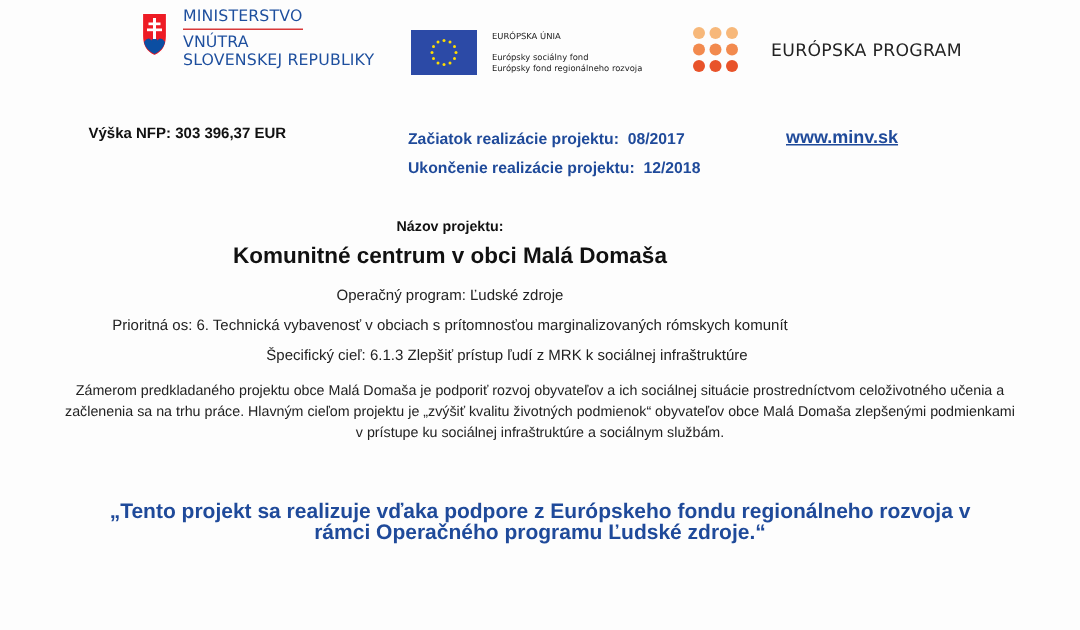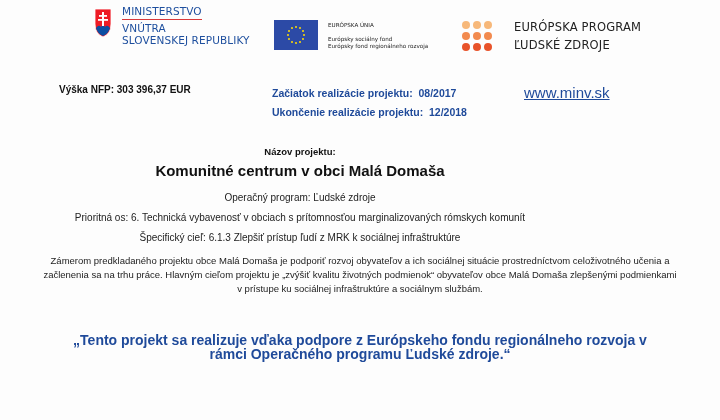--- a/index.html
+++ b/index.html
@@ -15,29 +15,29 @@
   .eu-flag { width:44px; height:30px; background:#2c4aa6; margin-right:10px; }
   .eu-text { font-family:"DejaVu Sans", sans-serif; font-size:5.6px; color:#222; line-height:7px; padding-top:2px; }
   .eu-text .t1 { margin-bottom:7px; }
   .op { left:462px; top:18px; display:flex; align-items:center; }
   .dots { display:grid; grid-template-columns:repeat(3,8px); grid-gap:3px; margin-right:22px; }
   .dot { width:8px; height:8px; border-radius:50%; }
   .op-text { font-family:"DejaVu Sans", sans-serif; font-size:11.5px; color:#222; line-height:18px; letter-spacing:0.2px; }
   
   .nfp { left:59px; top:84px; font-size:10px; font-weight:bold; }
   .dates { left:272px; top:84px; font-size:10.5px; font-weight:bold; color:#1f4a9a; line-height:19px; }
-  .web { left:524px; top:84px; font-size:15px; font-weight:normal; color:#1f4a9a; text-decoration:underline; }
+  .web { left:524px; top:84px; font-size:12px; font-weight:bold; color:#1f4a9a; text-decoration:underline; }
   
   .center { left:0; width:600px; text-align:center; }
   .nazov-label { top:146px; font-size:9.5px; font-weight:bold; }
   .title { top:162px; font-size:15px; font-weight:bold; }
   .line { font-size:10px; color:#222; }
   .op-line { top:192px; }
   .pr-line { top:212px; }
-  .sc-line { top:232px; }
+  .sc-line { top:232px;margin-left:38px; }
   .para { top:254px; font-size:9.5px; line-height:14px; color:#222; left:40px; width:640px; }
   .quote { top:333px; font-size:14px; line-height:14px; font-weight:bold; color:#1f4a9a; left:60px; width:600px; }
 </style>
 </head>
 <body>
 
 <div class="abs minv">
   <svg class="shield" viewBox="0 0 18 30">
     <path d="M1 1 H17 V16 Q17 26 9 29 Q1 26 1 16 Z" fill="#ee1c25" stroke="#fff" stroke-width="0.8"></path>
     <path d="M2 20 Q5 16 7 19 Q9 15 11 19 Q13 16 16 20 Q15 25 9 28 Q3 25 2 20 Z" fill="#0b4ea2"></path>
@@ -84,21 +84,20 @@
       <div class="dot" style="background:#f7b87a"></div>
     <div class="dot" style="background:#f28a4e"></div>
       <div class="dot" style="background:#f28a4e"></div>
       <div class="dot" style="background:#f28a4e"></div>
     <div class="dot" style="background:#e8532a"></div>
       <div class="dot" style="background:#e8532a"></div>
       <div class="dot" style="background:#e8532a"></div>
   </div>
   <div class="op-text">
     <div>EURÓPSKA PROGRAM</div>
-    <div>ĽUDSKÉ ZDROJE</div>
   </div>
 </div>
 
 <div class="abs nfp">Výška NFP: 303 396,37 EUR</div>
 <div class="abs dates">
   <div style="white-space:pre">Začiatok realizácie projektu:  08/2017</div>
   <div style="white-space:pre">Ukončenie realizácie projektu:  12/2018</div>
 </div>
 <a class="abs web">www.minv.sk</a>
 

